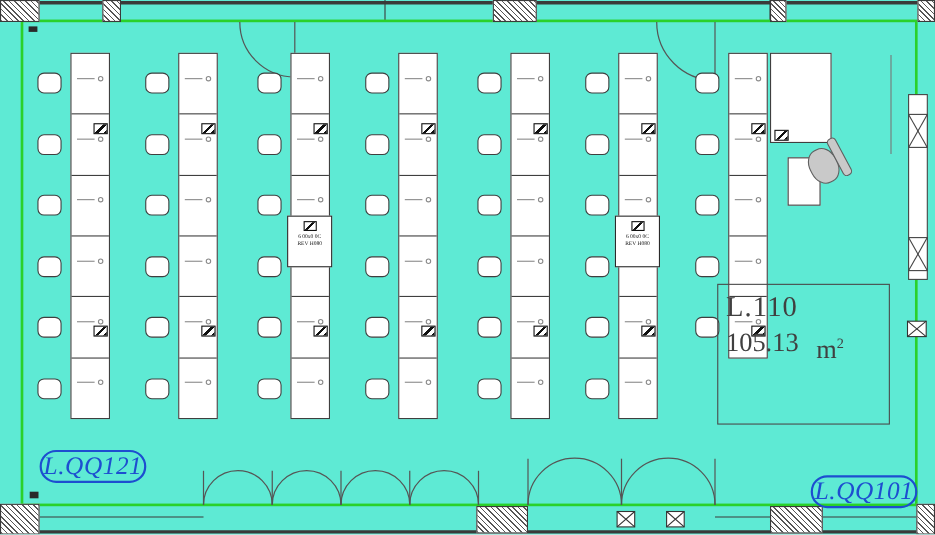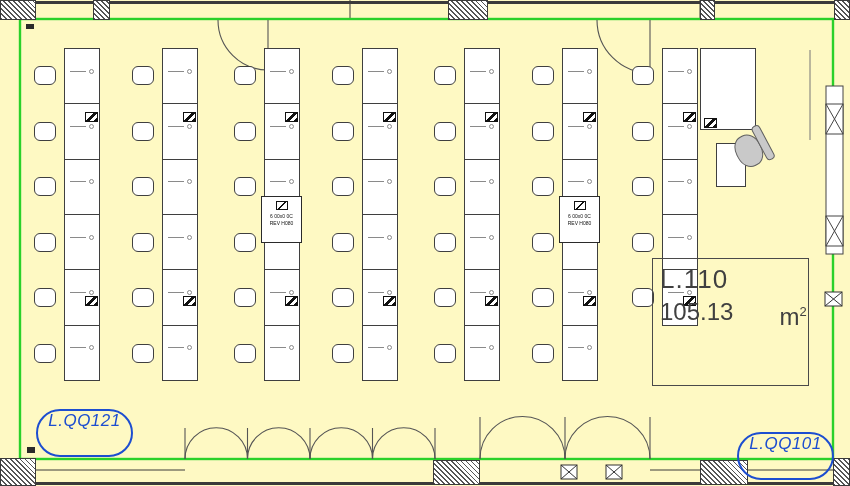--- a/index.html
+++ b/index.html
@@ -1,17 +1,17 @@
 <!DOCTYPE html>
 <html><head>
 <meta charset="utf-8">
 <style>
   html,body{margin:0;padding:0;background:#e8e8e8;}
-  .canvas{position:relative;width:850px;height:486px;background:#fef9c3;overflow:hidden;
-          font-family:Liberation Sans, sans-serif;}
+  .canvas{position:relative;width:850px;height:486px;background:#5eead4;overflow:hidden;
+          font-family:Liberation Serif, serif;}
   .canvas svg{position:absolute;left:0;top:0;}
   .hatch{position:absolute;box-sizing:border-box;border:1px solid #3a3a3a;background:#fff;
          background-image:repeating-linear-gradient(45deg,#555 0 1px,transparent 1px 3.5px);}
   
   #furniture{position:absolute;left:0;top:0;width:850px;height:486px;}
   .desk{position:absolute;width:36px;box-sizing:border-box;border:1.4px solid #3f3f3f;background:#fff;
         display:flex;flex-direction:column;}
   .desk-cell{flex:1;border-bottom:1px solid #3f3f3f;position:relative;}
   .desk-cell:last-child{border-bottom:none;}
   .desk-cell::after{content:"";position:absolute;left:5px;top:40%;width:16px;border-top:1px solid #8a8a8a;}
@@ -35,25 +35,25 @@
   #office-chair .seat{position:absolute;left:0;top:5px;width:24px;height:31px;background:#c9c9c9;
                       border:1px solid #606060;border-radius:45%;}
   #office-chair .back{position:absolute;right:2px;top:2px;width:7px;height:36px;background:#c9c9c9;
                       border:1px solid #606060;border-radius:4px;}
   
   .room-label{position:absolute;left:652px;top:258px;width:157px;height:128px;box-sizing:border-box;
               border:1.4px solid #4a4a4a;color:#404040;padding:4px 4px 0 7px;z-index:6;}
   .room-label .num{font-size:26px;line-height:32px;letter-spacing:1px;}
   .room-label .nm{font-size:24px;line-height:31px;letter-spacing:0.5px;white-space:nowrap;}
   .room-label .ar{font-size:24px;line-height:34px;display:flex;align-items:flex-start;}
-  .room-label .ar .unit{margin-left:46px;}
+  .room-label .ar .unit{margin-left:16px;}
   .room-label sup{font-size:13px;}
   
-  .door-tag{position:absolute;height:48px;box-sizing:border-box;border:2.4px solid #1d4ed0;border-radius:999px;
-            color:#1d4ed0;font-size:17px;font-style:italic;display:flex;justify-content:center;
+  .door-tag{position:absolute;height:30px;box-sizing:border-box;border:2.4px solid #1d4ed0;border-radius:999px;
+            color:#1d4ed0;font-size:23px;font-style:italic;display:flex;justify-content:center;
             background:transparent;z-index:7;letter-spacing:0.5px;}
   #tag-left{left:36px;top:409px;width:97px;}
   #tag-right{left:737px;top:432px;width:97px;}
 </style>
 </head>
 <body>
 
 <div class="canvas">
 
   <svg width="850" height="486">

